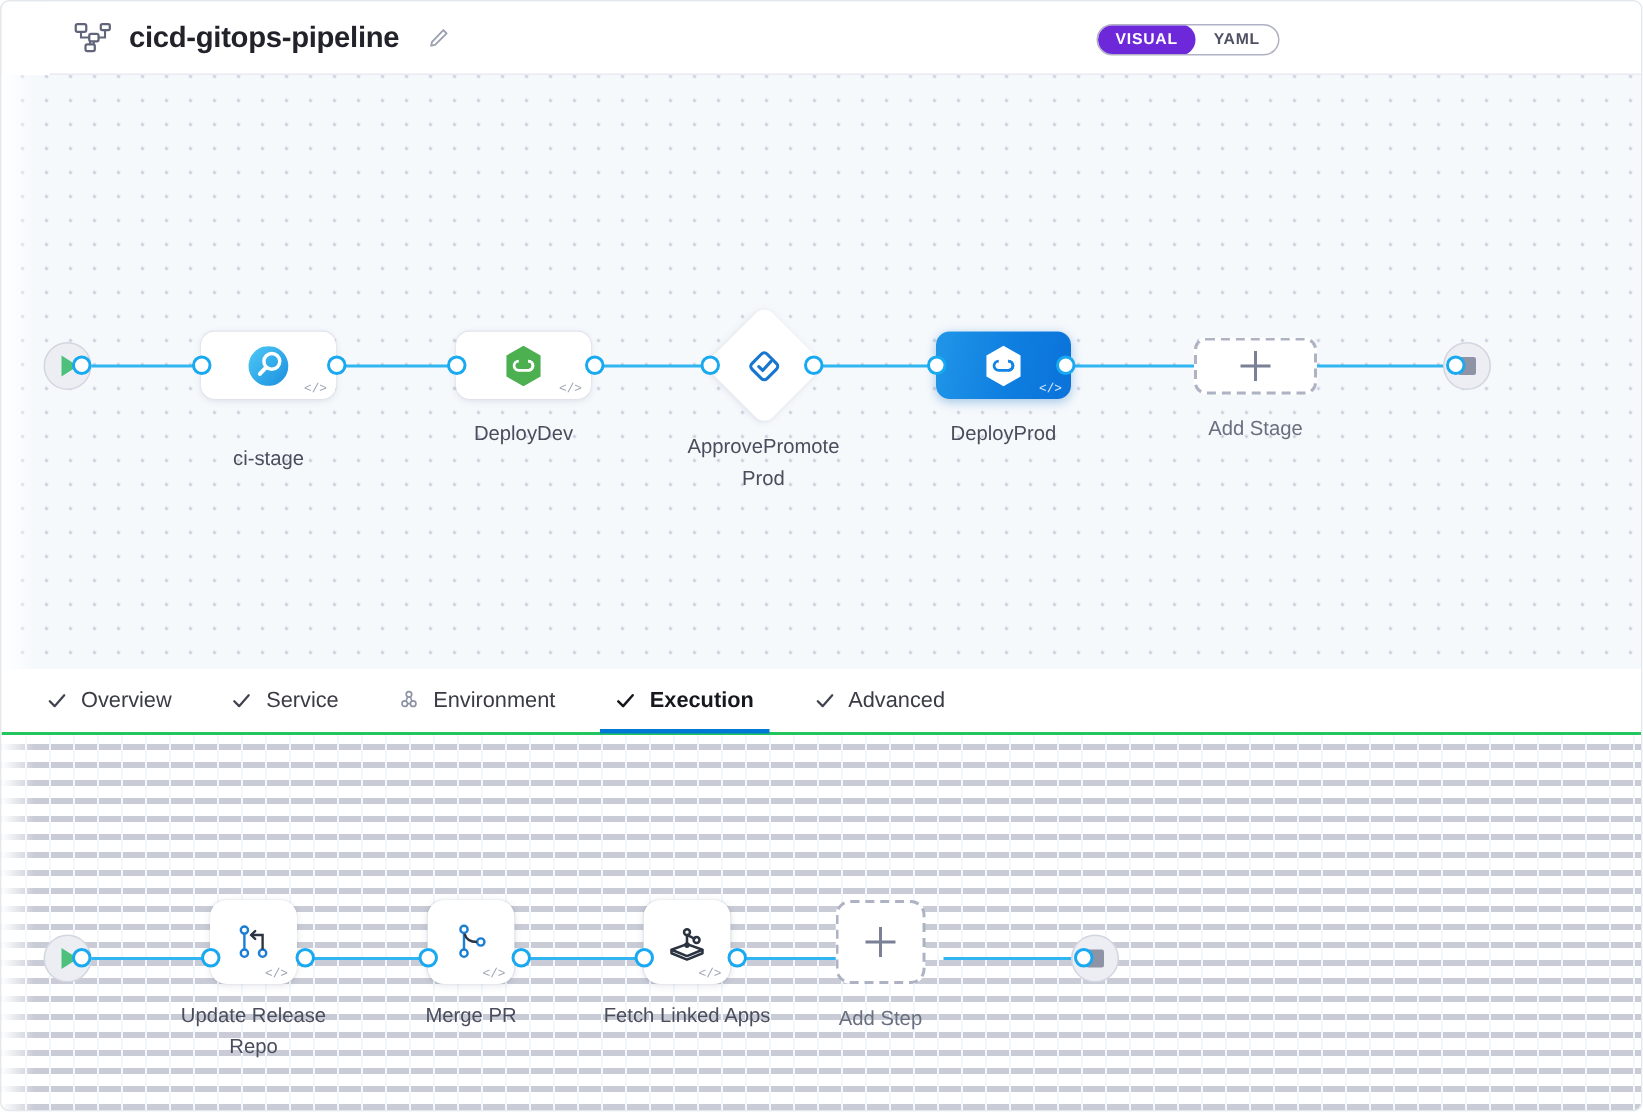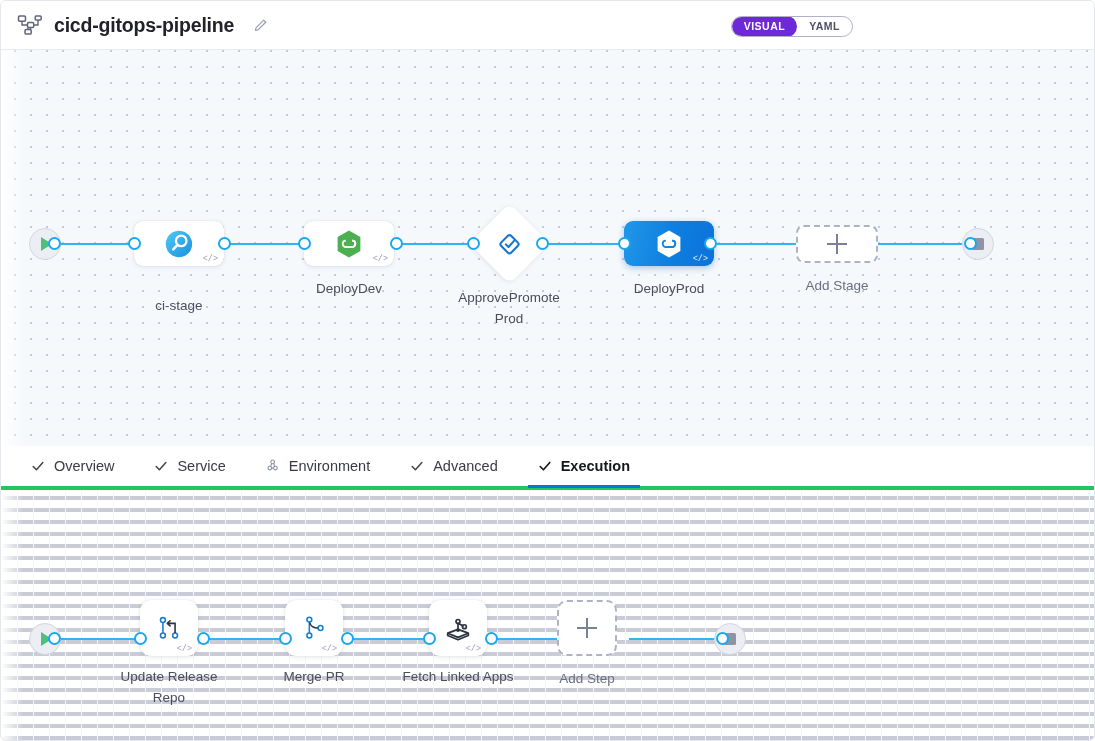--- a/index.html
+++ b/index.html
@@ -20,20 +20,21 @@
 
   
   .header {
     position: relative;
     height: 49px;
     background: #ffffff;
     border-bottom: 1px solid #e8eaef;
     display: flex;
     align-items: center;
     padding: 0 16px;
+    margin-left: 32px;
   }
   .hdr-left { display: flex; align-items: center; gap: 11px; }
   .pipeline-icon { width: 26px; height: 22px; display: block; flex: none; }
   .pipeline-title {
     font-size: 19.5px;
     font-weight: bold;
     color: #22222a;
     letter-spacing: -0.2px;
     white-space: nowrap;
   }
@@ -82,21 +83,21 @@
     content: "";
     position: absolute; left: 0; top: 0; bottom: 0; width: 22px;
     background: linear-gradient(to right, #ffffff 0%, rgba(255,255,255,0) 100%);
     pointer-events: none;
   }
 
   .tabs-bar {
     position: relative;
     height: 44px;
     background: #ffffff;
-    border-bottom: 4px solid #22c55e;
+    border-bottom: 2px solid #22c55e;
     display: flex;
     align-items: center;
     padding-left: 22px;
     gap: 0px;
     z-index: 4;
   }
   .tab {
     position: relative;
     display: flex; align-items: center; gap: 9px;
     height: 44px;
@@ -393,35 +394,35 @@
       <span class="tick">
         <svg viewBox="0 0 16 16" width="14" height="14">
           <circle cx="7.6" cy="3.3" r="2.1" fill="none" stroke="#8d93a5" stroke-width="1.3"></circle>
           <circle cx="4.4" cy="10.4" r="2.1" fill="none" stroke="#8d93a5" stroke-width="1.3"></circle>
           <circle cx="10.8" cy="10.4" r="2.1" fill="none" stroke="#8d93a5" stroke-width="1.3"></circle>
           <path d="M6.6 5.2 L5.3 8.5 M8.7 5.2 L9.9 8.5 M6.5 10.4 L8.7 10.4" stroke="#8d93a5" stroke-width="1.2"></path>
         </svg>
       </span>
       <span>Environment</span>
     </div>
+    <div class="tab active">
+      <span class="tick">
+        <svg viewBox="0 0 16 16" width="14" height="14">
+            <path d="M2.5 8.6 L6.2 12.3 L13.5 4" fill="none" stroke="#16181d" stroke-width="1.9" stroke-linecap="round" stroke-linejoin="round"></path>
+          </svg>
+      </span>
+      <span>Execution</span>
+    </div>
     <div class="tab">
       <span class="tick">
         <svg viewBox="0 0 16 16" width="14" height="14">
             <path d="M2.5 8.6 L6.2 12.3 L13.5 4" fill="none" stroke="#41434f" stroke-width="1.7" stroke-linecap="round" stroke-linejoin="round"></path>
           </svg>
       </span>
       <span>Advanced</span>
-    </div>
-    <div class="tab active">
-      <span class="tick">
-        <svg viewBox="0 0 16 16" width="14" height="14">
-            <path d="M2.5 8.6 L6.2 12.3 L13.5 4" fill="none" stroke="#16181d" stroke-width="1.9" stroke-linecap="round" stroke-linejoin="round"></path>
-          </svg>
-      </span>
-      <span>Execution</span>
     </div>
   </div>
 
   <div class="step-canvas">
 
     <div class="edge" style="left:48px; top:148px; width:112px;"></div>
     <div class="edge" style="left:196px; top:148px; width:100px;"></div>
     <div class="edge" style="left:340px; top:148px; width:100px;"></div>
     <div class="edge" style="left:484px; top:148px; width:90px;"></div>
     <div class="edge" style="left:628px; top:148px; width:98px;"></div>

